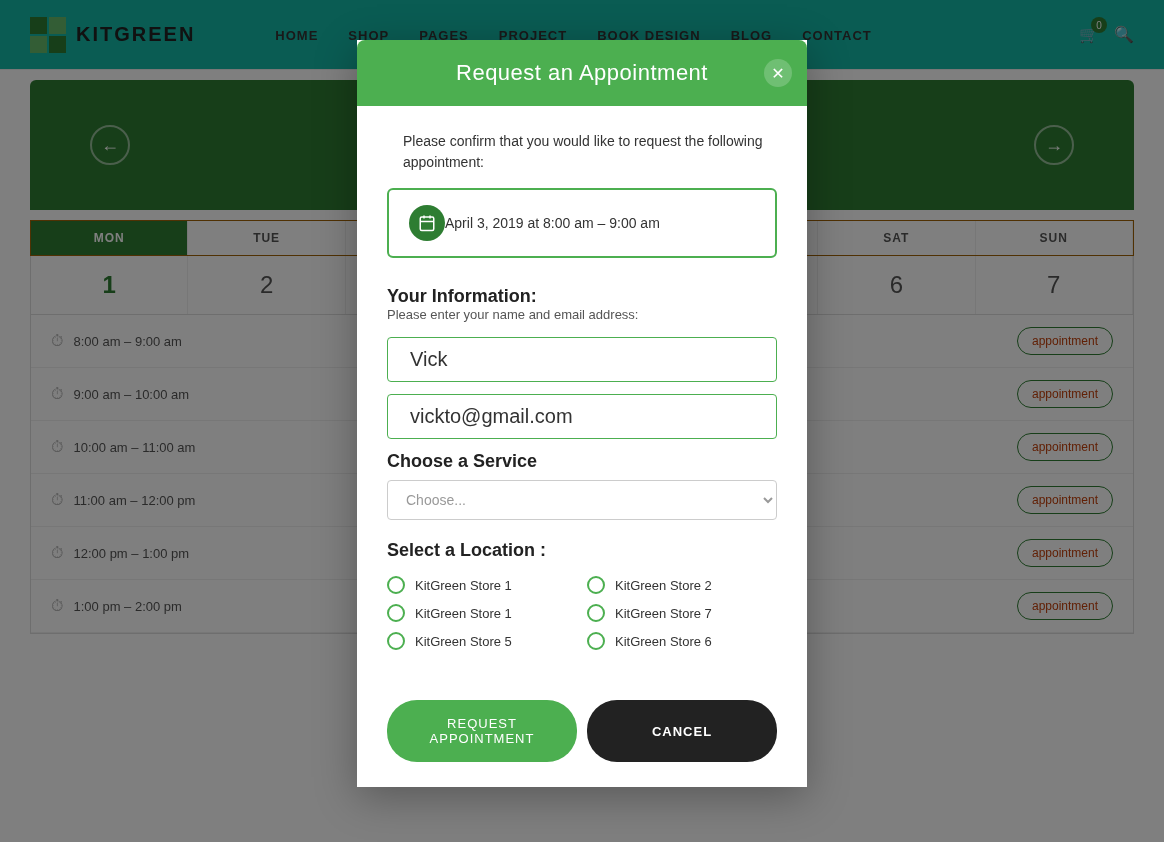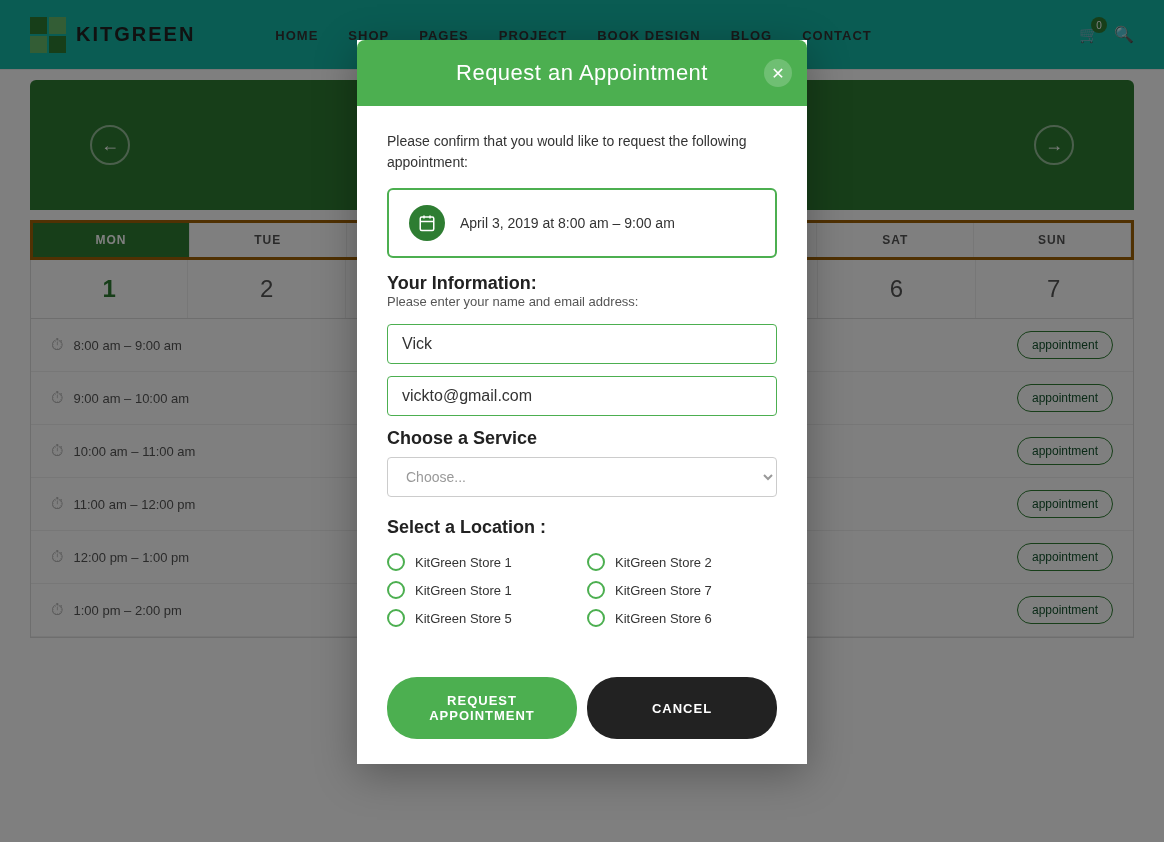--- a/index.html
+++ b/index.html
@@ -109,21 +109,21 @@
       background: transparent;
       color: #fff;
       font-size: 18px;
       cursor: pointer;
       display: flex; align-items: center; justify-content: center;
     }
     .cal-days-header {
       display: flex;
       margin: 0 30px;
       background: #fff;
-      border: 3px solid #a16207;
+      border: 1px solid #a16207;
     }
     .cal-day-col {
       flex: 1;
       text-align: center;
       padding: 10px 0;
       font-size: 12px;
       color: #555;
       font-weight: 600;
       letter-spacing: 1px;
       border-right: 1px solid #eee;
@@ -160,21 +160,21 @@
     }
     .slot-time {
       font-size: 13px;
       color: #555;
       min-width: 140px;
     }
     .slot-btn {
       margin-left: auto;
       background: transparent;
       border: 1px solid #2e7d32;
-      color: #14532d;
+      color: #c2410c;
       padding: 6px 14px;
       border-radius: 20px;
       font-size: 12px;
       cursor: pointer;
     }
 
     
     .overlay {
       position: absolute;
       top: 0; left: 0;
@@ -228,30 +228,30 @@
 
     .modal-body {
       padding: 25px 30px;
     }
 
     .confirm-text {
       font-size: 14px;
       color: #333;
       margin-bottom: 15px;
       line-height: 1.5;
+      margin-left: 16px;
     }
 
     .appt-box {
       border: 2px solid #4caf50;
       border-radius: 6px;
       padding: 15px 20px;
       display: flex;
       align-items: center;
-      gap: 15px;
-      margin-bottom: 15px;
+      margin-bottom: 28px;
     }
     .appt-icon {
       width: 36px; height: 36px;
       background: #2e7d32;
       border-radius: 50%;
       display: flex; align-items: center; justify-content: center;
       color: #fff;
       font-size: 16px;
       flex-shrink: 0;
     }
@@ -269,22 +269,22 @@
     .section-sub {
       font-size: 13px;
       color: #555;
       margin-bottom: 15px;
     }
 
     .form-input {
       width: 100%;
       border: 1px solid #4caf50;
       border-radius: 4px;
-      padding: 10px 14px;
-      font-size: 16px;
+      padding: 10px 22px;
+      font-size: 20px;
       color: #333;
       outline: none;
       margin-bottom: 12px;
     }
 
     .service-label {
       font-size: 18px;
       font-weight: 700;
       color: #222;
       margin-bottom: 8px;
@@ -344,21 +344,21 @@
       padding: 0 30px 25px;
     }
     .btn-request {
       flex: 1;
       background: #4caf50;
       color: #fff;
       border: none;
       border-radius: 30px;
       padding: 16px 20px;
       font-size: 13px;
-      font-weight: 700;
+      font-weight: 400;
       letter-spacing: 1px;
       cursor: pointer;
     }
     .btn-cancel {
       flex: 1;
       background: #222;
       color: #fff;
       border: none;
       border-radius: 30px;
       padding: 16px 20px;

